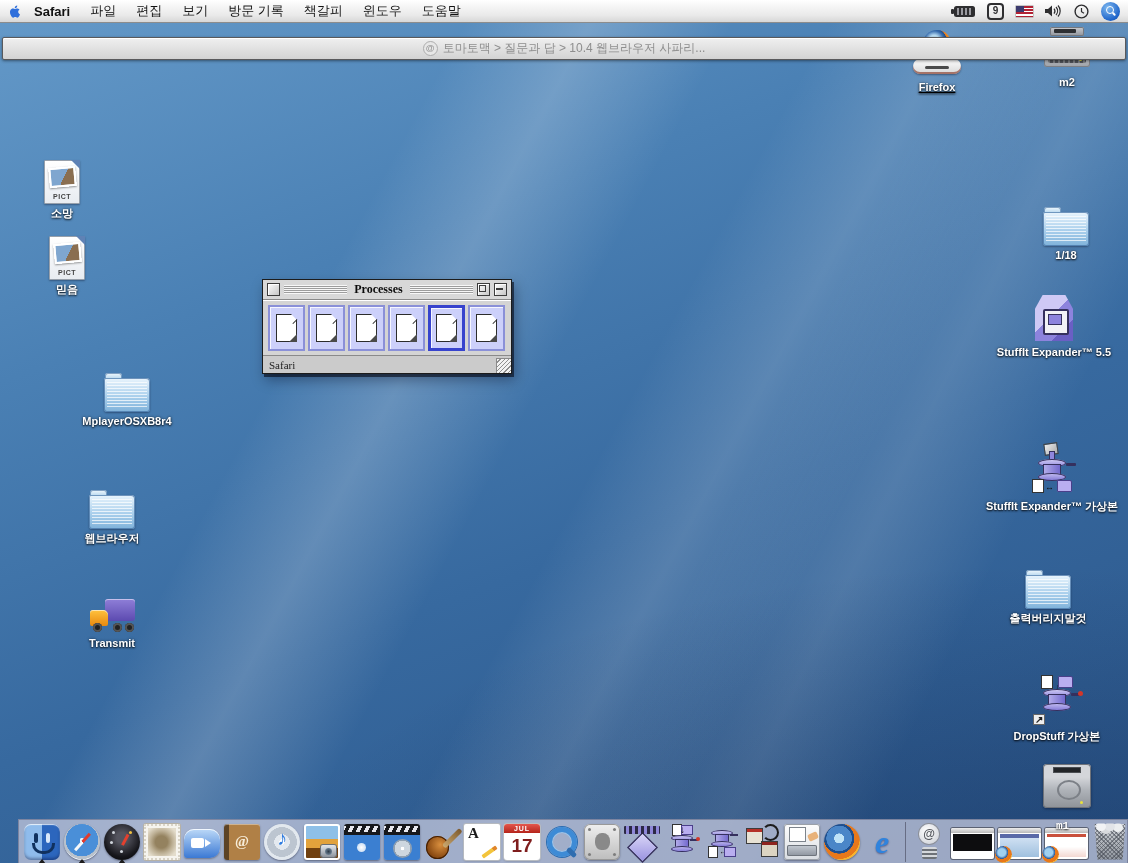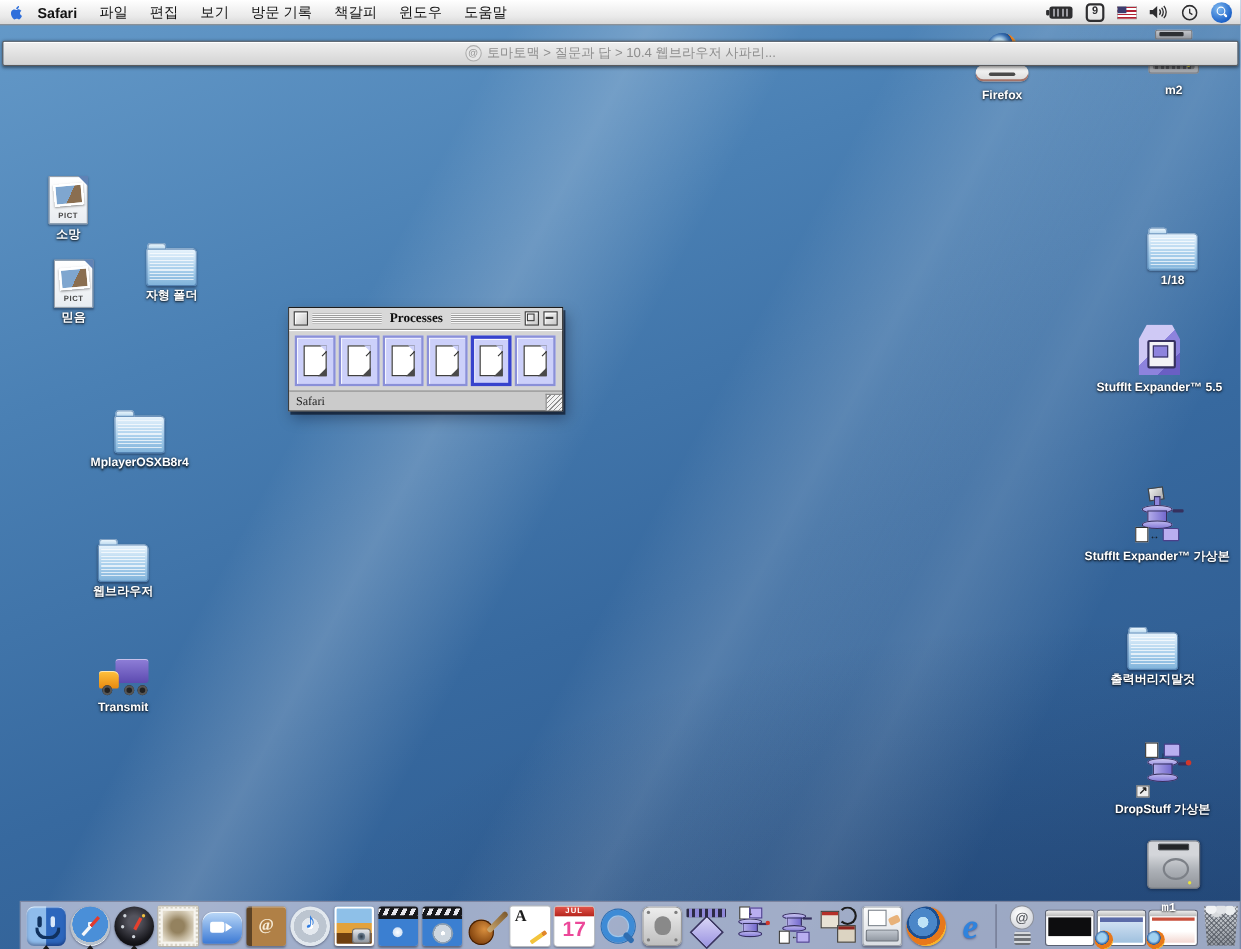--- a/index.html
+++ b/index.html
@@ -182,21 +182,21 @@
   .dk-garageband::before{content:"";position:absolute;left:2px;bottom:1px;width:23px;height:23px;border-radius:50%;
     background:radial-gradient(circle at 62% 38%,#d98f3e,#8a4a12 65%,#582a06);box-shadow:inset 0 0 0 1px #431f03;}
   .dk-garageband::after{content:"";position:absolute;right:1px;top:4px;width:24px;height:5px;border-radius:2px;
     background:linear-gradient(90deg,#caa86f,#7d5a2e);transform:rotate(-45deg);transform-origin:right top;}
   .dk-appleworks{background:#fff;border-radius:2px;box-shadow:0 0 0 1px #b5b9bf,0 1px 2px rgba(0,0,20,.35);}
   .dk-appleworks::before{content:"A";position:absolute;left:4px;top:0;font:bold 15px/18px "Liberation Serif",serif;color:#1c1c1c;}
   .dk-appleworks::after{content:"";position:absolute;right:2px;bottom:6px;width:17px;height:4px;border-radius:1px;
     background:linear-gradient(90deg,#f3c43c 75%,#e0862a 75%);transform:rotate(-35deg);}
   .dk-ical{background:#fff;border-radius:3px;box-shadow:0 0 0 1px #b9bdc2,0 1px 2px rgba(0,0,20,.35);overflow:hidden;text-align:center;}
   .ical-mo{display:block;background:linear-gradient(180deg,#e4574d,#b5241b);color:#fff;font:bold 7px/9px "Liberation Sans",sans-serif;letter-spacing:1px;}
-  .ical-day{display:block;font:bold 19px/26px "Liberation Sans",sans-serif;color:#ec4899;}
+  .ical-day{display:block;font:bold 19px/26px "Liberation Sans",sans-serif;color:#7f1d1d;}
   .dk-quicktime::before{content:"";position:absolute;inset:3px;border-radius:50%;border:5px solid #3d8bd6;box-shadow:inset 0 0 0 1px #9cc6ec,0 0 0 1px #2a6db2;}
   .dk-quicktime::after{content:"";position:absolute;right:3px;bottom:5px;width:11px;height:5px;border-radius:2px;background:#2f6db0;transform:rotate(45deg);}
   .dk-sysprefs{border-radius:6px;background:linear-gradient(180deg,#efefef,#bdbdbd);box-shadow:inset 0 0 0 1px #999,0 1px 2px rgba(0,0,20,.35);}
   .dk-sysprefs::before{content:"";position:absolute;left:50%;top:9px;width:15px;height:17px;margin-left:-7.5px;background:#898989;border-radius:46% 46% 42% 42%;}
   .dk-sysprefs::after{content:"";position:absolute;left:4px;top:4px;width:3px;height:3px;border-radius:50%;background:#7d7d7d;
     box-shadow:25px 0 0 #7d7d7d,0 25px 0 #7d7d7d,25px 25px 0 #7d7d7d;}
   .dk-movieplayer::before{content:"";position:absolute;left:50%;top:14px;width:19px;height:19px;margin-left:-9.5px;transform:rotate(45deg);
     background:linear-gradient(135deg,#d9d5f7,#9a93e0);box-shadow:0 0 0 1.5px #3a3560;}
   .dk-movieplayer::after{content:"";position:absolute;left:0;right:0;top:2px;height:8px;border-radius:1px;
     background:#2c2a45 repeating-linear-gradient(90deg,#8f88d8 2px 5px,#2c2a45 5px 8px);}
@@ -254,44 +254,40 @@
       </div>
     <div class="dlabel">소망</div>
   </div>
   <div class="dicon" style="left:27px;top:236px;width:80px;">
     <div class="ic-doc">
         <div class="doc-thumb"></div>
         <div class="doc-tag">PICT</div>
       </div>
     <div class="dlabel">믿음</div>
   </div>
-  <div class="dicon" style="left:116px;top:226px;width:80px;">
-    <div class="ic-folder"></div>
-    <div class="dlabel">자형 폴더</div>
-  </div>
   <div class="dicon" style="left:67px;top:378px;width:120px;">
     <div class="ic-folder"></div>
     <div class="dlabel">MplayerOSXB8r4</div>
   </div>
   <div class="dicon" style="left:52px;top:495px;width:120px;">
     <div class="ic-folder"></div>
     <div class="dlabel">웹브라우저</div>
   </div>
   <div class="dicon" style="left:52px;top:596px;width:120px;">
     <div class="ic-truck">
       <div class="trailer"></div>
         <div class="cab"></div>
         <div class="wheel w1"></div>
         <div class="wheel w2"></div>
         <div class="wheel w3"></div>
     </div>
     <div class="dlabel">Transmit</div>
   </div>
 
-  <div class="dicon" style="left:851px;top:30px;width:120px;">
+  <div class="dicon" style="left:877px;top:30px;width:120px;text-decoration:underline;">
     <div class="ic-dmg">
       <div class="ball"></div>
         <div class="slab"></div>
         <div class="slot"></div>
     </div>
     <div class="dlabel">Firefox</div>
   </div>
   <div class="dicon" style="left:1007px;top:27px;width:120px;">
     <div class="ic-extdrive">
       <div class="top"></div>

